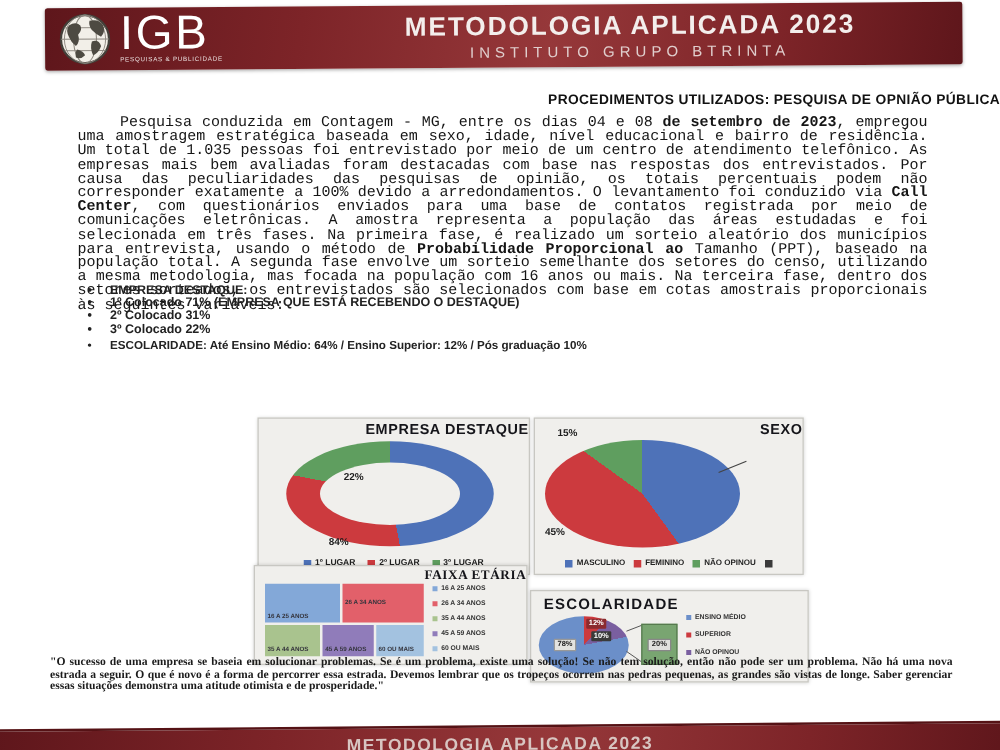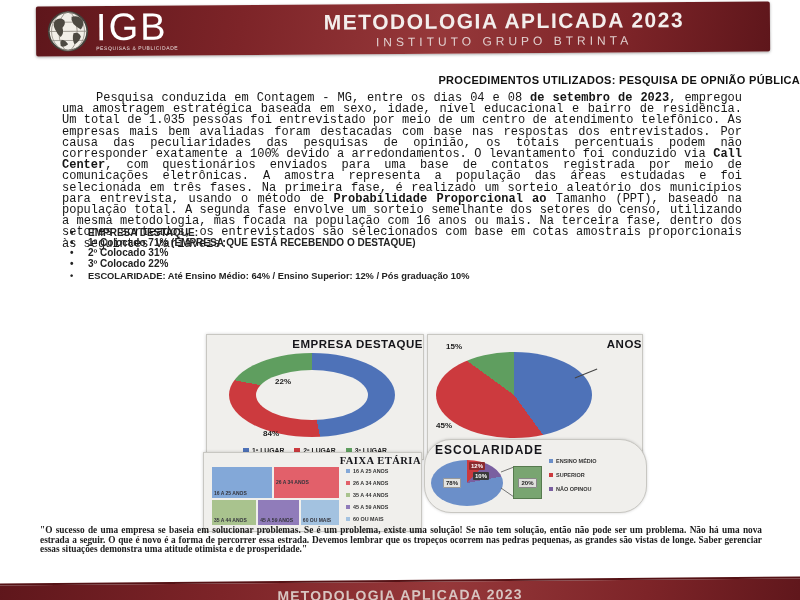--- a/index.html
+++ b/index.html
@@ -30,21 +30,21 @@
   .bullets-primary{top:228px;width:620px;font-size:10px;line-height:10.2px;}
   .bullets-secondary{top:271px;width:630px;font-size:9.3px;line-height:10px;}
   .bullets-secondary li{margin-bottom:1px;}
 
   
   .card{position:absolute;background:#f0efec;border:1px solid #c8c7c2;box-shadow:0 0 3px rgba(0,0,0,.18);}
   .card-title{text-align:right;font-weight:bold;font-size:11.5px;letter-spacing:.5px;padding-top:3px;color:#15151a;}
   .card-empresa{left:206px;top:334px;width:216px;height:124px;}
   .card-sexo{left:427px;top:334px;width:214px;height:124px;}
   .card-faixa{left:203px;top:452px;width:217px;height:78px;}
-  .card-escol{left:424px;top:439px;width:221px;height:72px;border-radius:27px;}
+  .card-escol{left:424px;top:472px;width:221px;height:72px;}
   .card-faixa .card-title{font-size:10.5px;padding-top:2px;font-family:Liberation Serif, serif;}
   .card-escol .card-title{text-align:left;padding-left:10px;font-size:12px;letter-spacing:1px;}
 
   .pie{position:absolute;border-radius:50%;}
   .donut-empresa{left:22px;top:18px;width:166px;height:84px;}
   .hole{position:absolute;left:27px;top:17px;right:27px;bottom:17px;background:#f0efec;border-radius:50%;}
   .pie-sexo{left:8px;top:17px;width:156px;height:86px;}
   .pie-escol{left:6px;top:20px;width:72px;height:46px;}
 
   .plabel{position:absolute;font-size:8px;font-weight:bold;color:#1d1d1d;}
@@ -152,21 +152,21 @@
           <span>2º LUGAR</span>
         </span>
       <span class="lg-item">
           <i class="sw" style="background: rgb(95, 158, 95);"></i>
           <span>3º LUGAR</span>
         </span>
     </div>
   </div>
 
   <div class="card card-sexo">
-    <div class="card-title">ANOS</div>
+    <div class="card-title">SEXO</div>
     <div class="pie pie-sexo" style="background: conic-gradient(rgb(78, 114, 184) 0deg, rgb(78, 114, 184) 144deg, rgb(204, 58, 62) 144deg, rgb(204, 58, 62) 306deg, rgb(95, 158, 95) 306deg, rgb(95, 158, 95) 360deg);"></div>
     <span class="plabel lab-sex-15">15%</span>
     <span class="plabel lab-sex-45">45%</span>
     <span class="callout-line"></span>
     <div class="legend-row" style="font-size:6.4px;gap:7px;">
       <span class="lg-item">
           <i class="sw" style="background: rgb(78, 114, 184);"></i>
           <span>MASCULINO</span>
         </span>
       <span class="lg-item">

